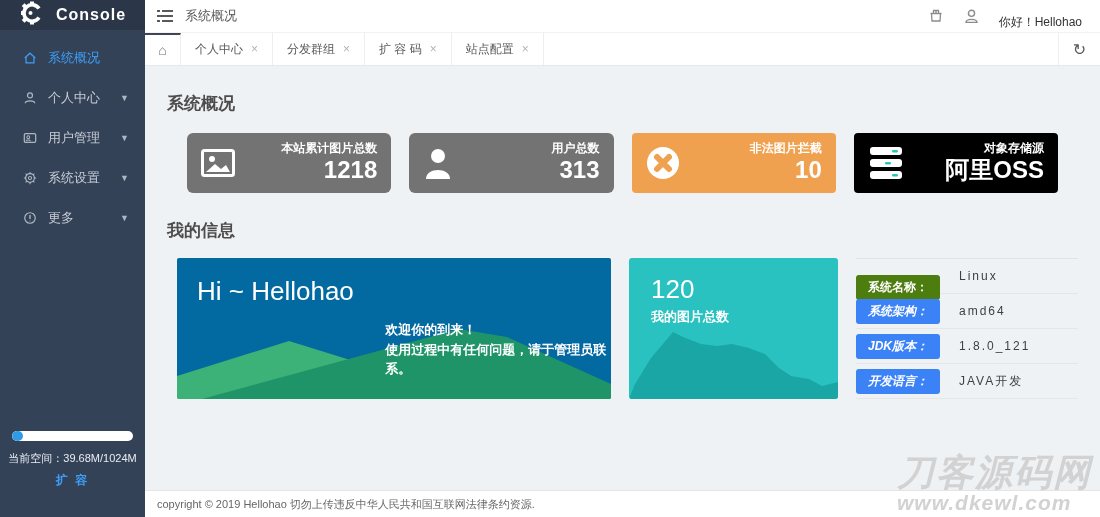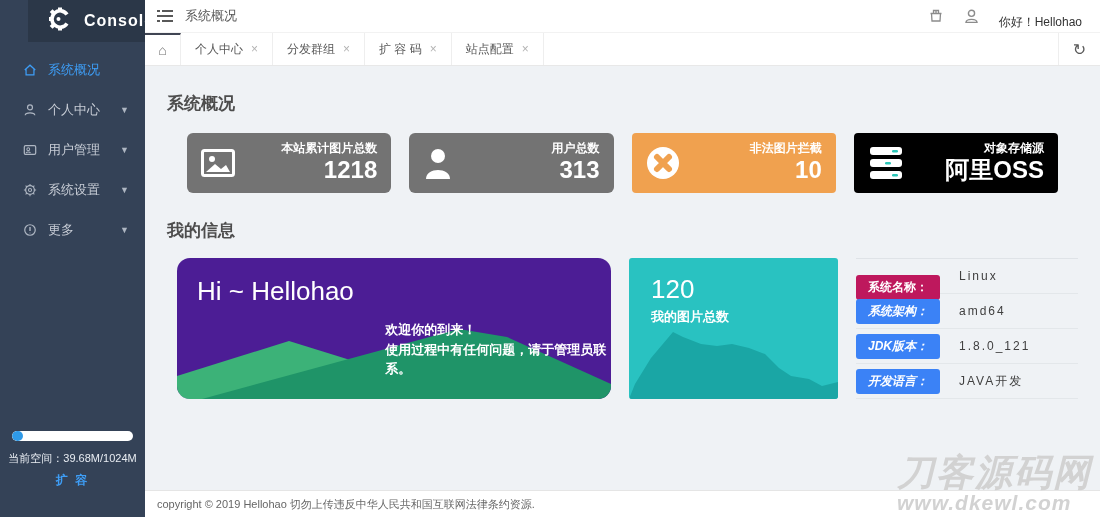--- a/index.html
+++ b/index.html
@@ -1,21 +1,21 @@
 <!DOCTYPE html>
 <html><head>
 <meta charset="utf-8">
 <style>
   * { margin:0; padding:0; box-sizing:border-box; }
   body { font-family:"Liberation Sans", sans-serif; }
   .app { position:relative; width:1100px; height:517px; background:#eff2f5; overflow:hidden; }
 
   
   .sidebar { position:absolute; left:0; top:0; width:145px; height:517px; background:#344257; z-index:5; }
-  .logo { height:42px; background:#2b3748; display:flex; align-items:center; padding-left:20px; gap:12px;margin-left:28px; }
+  .logo { height:30px; background:#2b3748; display:flex; align-items:center; padding-left:20px; gap:12px; }
   .logo-text { color:#fff; font-size:16px; font-weight:bold; letter-spacing:1px; }
   .nav { padding-top:8px; }
   .nav-item { height:40px; display:flex; align-items:center; padding:0 16px 0 22px; cursor:pointer; color:#c8cdd6; font-size:13px; }
   .nav-item .nico { width:16px; height:16px; margin-right:10px; display:flex; align-items:center; justify-content:center; }
   .nav-item .nico svg { stroke:#aeb6c2; fill:none; }
   .nav-item.active { color:#3e9ef7; }
   .nav-item.active .nico svg { stroke:#3e9ef7; }
   .nav-item .caret { margin-left:auto; font-size:9px; color:#aeb6c2; }
   .storage { position:absolute; left:0; right:0; bottom:28px; text-align:center; }
   .sbar { margin:0 12px 10px 12px; height:10px; background:#fff; border-radius:6px; overflow:hidden; }
@@ -46,31 +46,31 @@
   .scard { height:60px; border-radius:4px; display:flex; align-items:center; padding:0 14px; color:#fff; cursor:pointer; }
   .scard .cico { width:44px; display:flex; align-items:center; }
   .scard .ctxt { flex:1; text-align:right; line-height:1.15; }
   .scard .clabel { font-size:12px; font-weight:bold; }
   .scard .cvalue { font-size:24px; font-weight:bold; }
   .c-blue { background:#737373;border-radius:6px; }
   .c-orange { background:#f0a14f; }
   .c-teal { background:#000000; }
 
   .info-row { display:grid; grid-template-columns:434px 209px 1fr; gap:18px; margin:16px 0 0 10px; height:140px; }
-  .banner { position:relative; background:#4c1d95; border-radius:13px; overflow:hidden; color:#fff; }
+  .banner { position:relative; background:#0369a1; border-radius:2px; overflow:hidden; color:#fff; }
   .banner-hi { position:absolute; left:20px; top:18px; font-size:26px; }
   .banner-msg { position:absolute; left:48%; top:62px; font-size:13px; font-weight:bold; line-height:1.5; }
   .banner svg, .pcard svg { position:absolute; left:0; bottom:0; width:100%; }
   .pcard { position:relative; background:#29c2c1; border-radius:3px; overflow:hidden; color:#fff; }
   .pcard-value { position:absolute; left:22px; top:16px; font-size:26px; }
   .pcard-label { position:absolute; left:22px; top:50px; font-size:13px; font-weight:bold; }
   .syspanel { border-top:1px solid #dfe3e7; }
   .sysrow { height:35px; display:flex; align-items:center; border-bottom:1px solid #e3e7ea; }
   .sysbtn { width:84px; height:25px; border:none; border-radius:3px; color:#fff; font-size:12px; font-weight:bold; cursor:pointer; font-family:"Liberation Sans",sans-serif; }
-  .btn-red { background:#be185d;margin-top:23px; }
+  .btn-red { background:#4d7c0f;margin-top:23px; }
   .btn-blue { background:#3b82f6;font-style:italic; }
   .sysval { margin-left:19px; font-size:12px; color:#404040; letter-spacing:2px; }
 
   
   .footer { position:absolute; left:145px; right:0; bottom:0; height:27px; background:#fff; border-top:1px solid #e5e5e5; line-height:26px; padding-left:12px; font-size:11px; color:#666; }
 
   
   .watermark { position:absolute; right:8px; bottom:2px; z-index:9; color:#d2d2d2; pointer-events:none; }
   .wm1 { font-size:37px; font-weight:900; font-style:italic; letter-spacing:2px; line-height:1; }
   .wm2 { font-size:21px; font-weight:bold; font-style:italic; letter-spacing:1px; }

